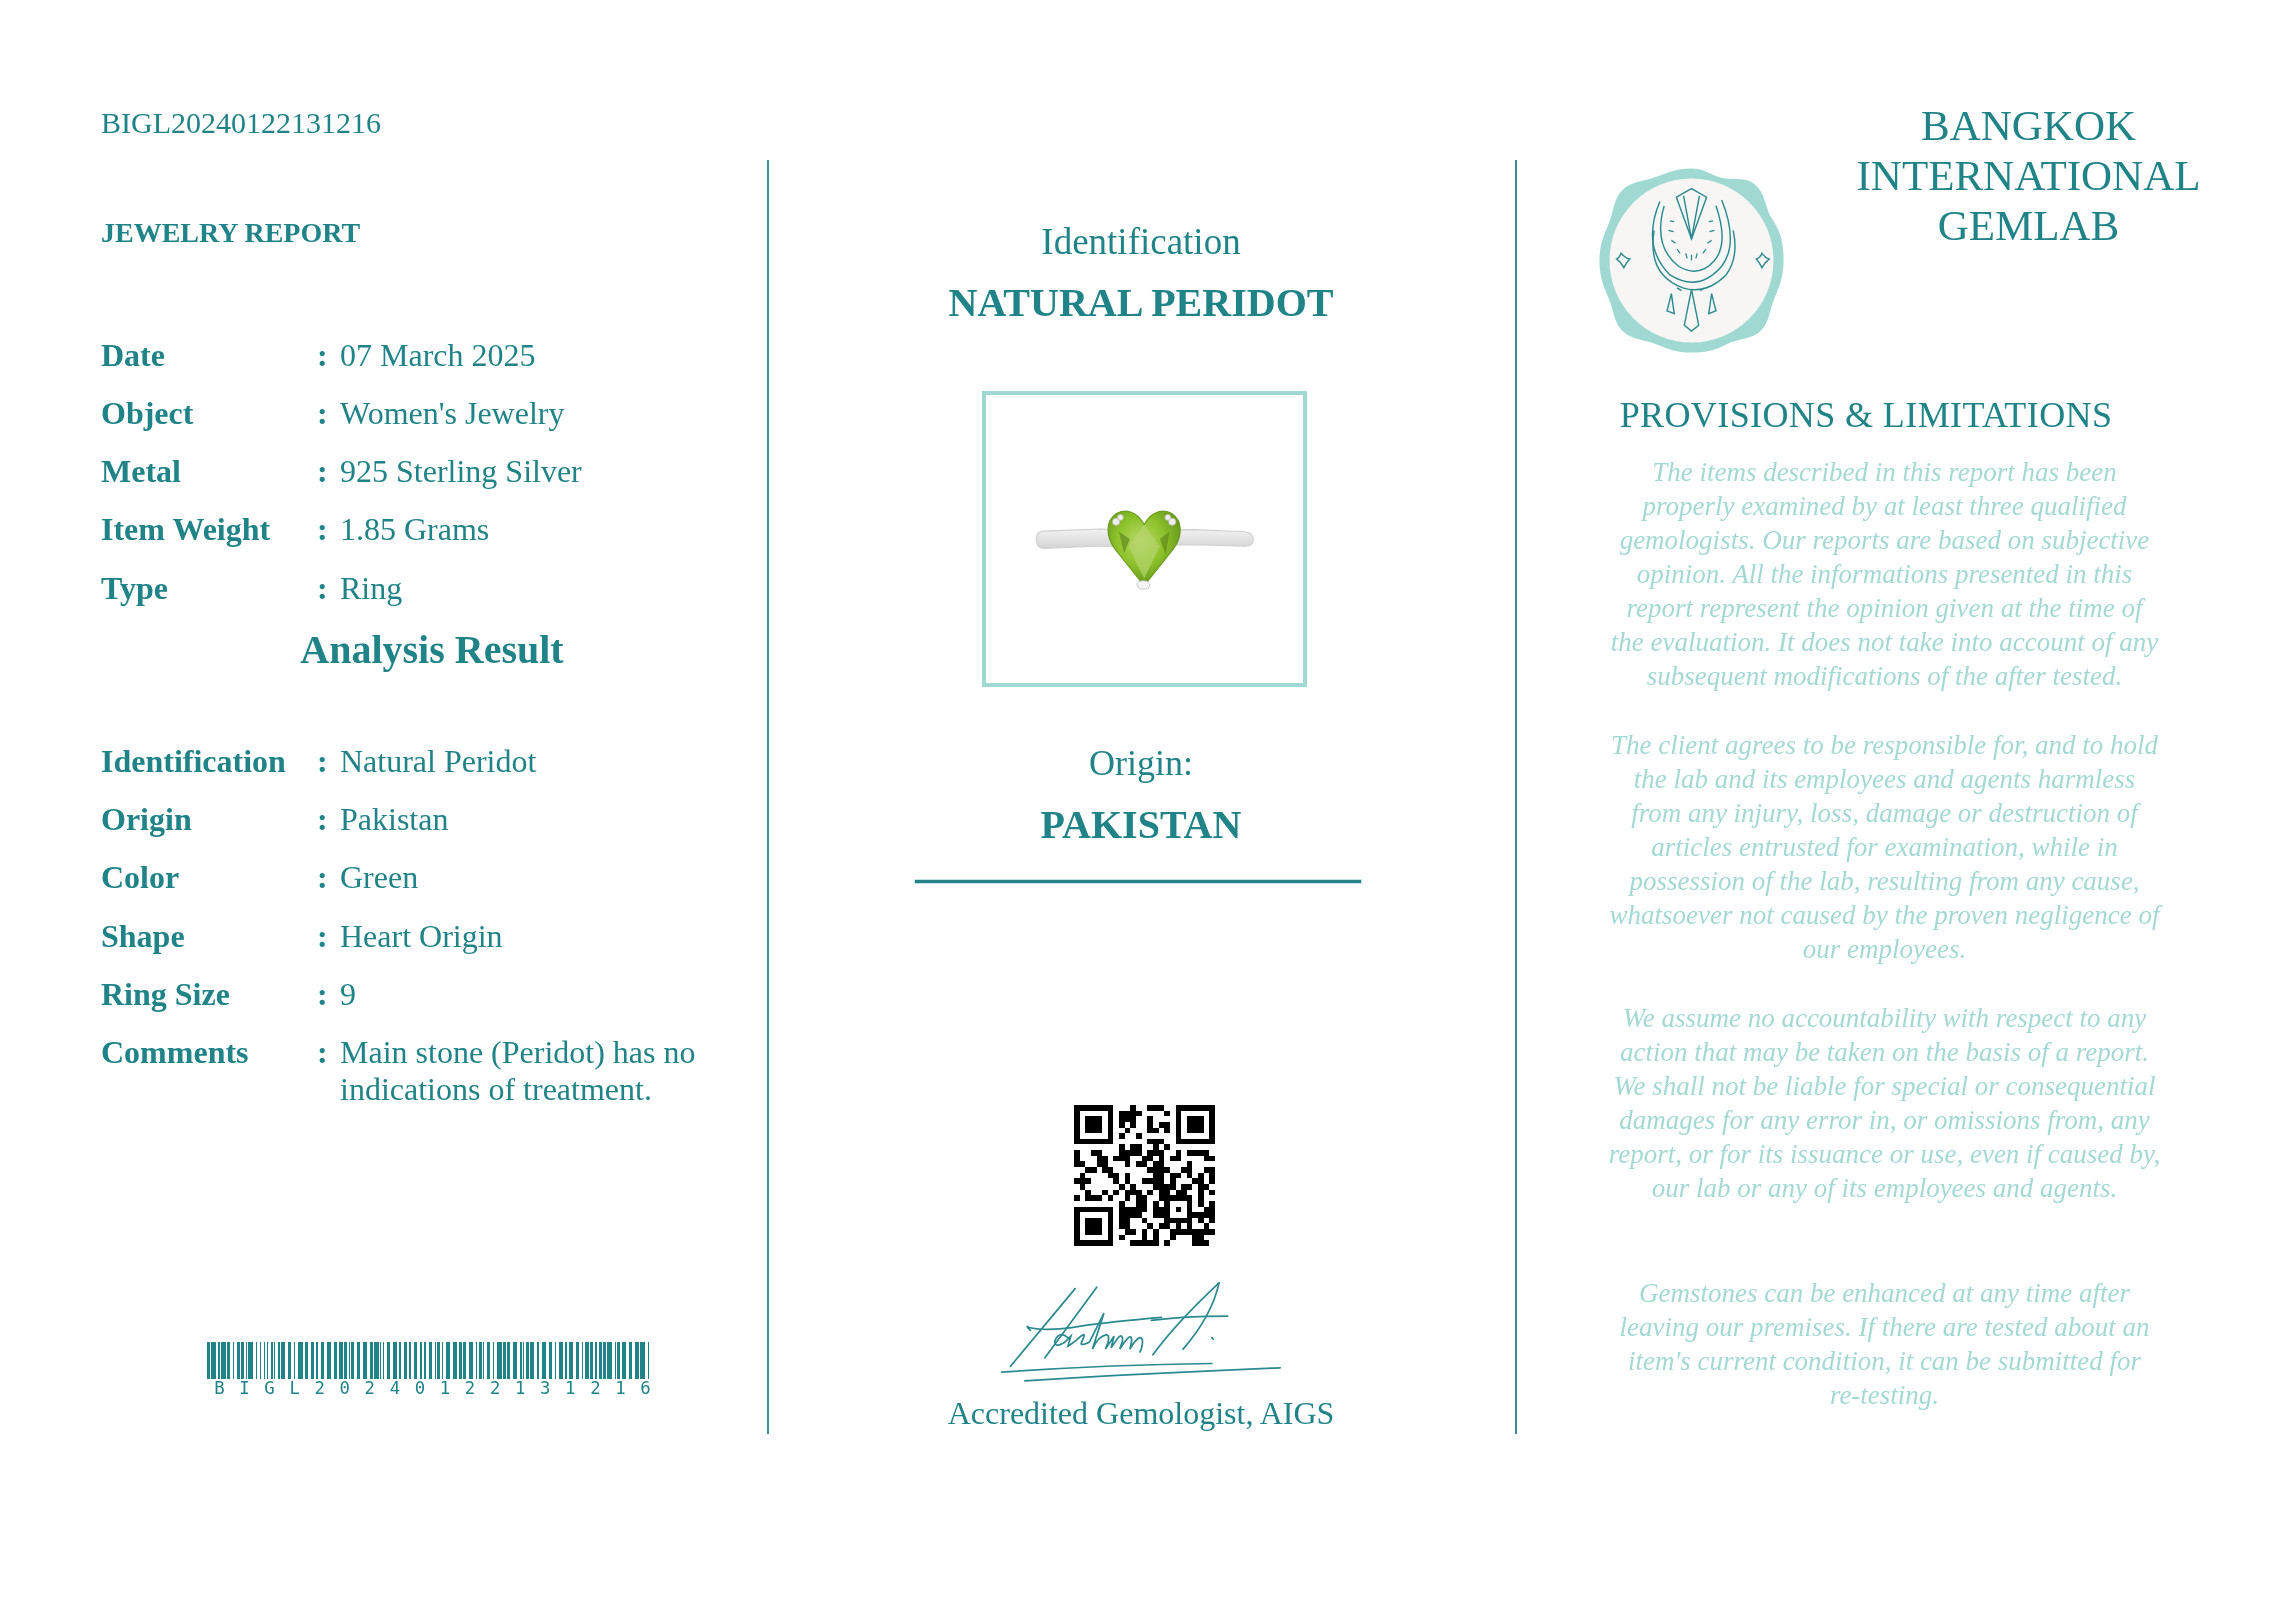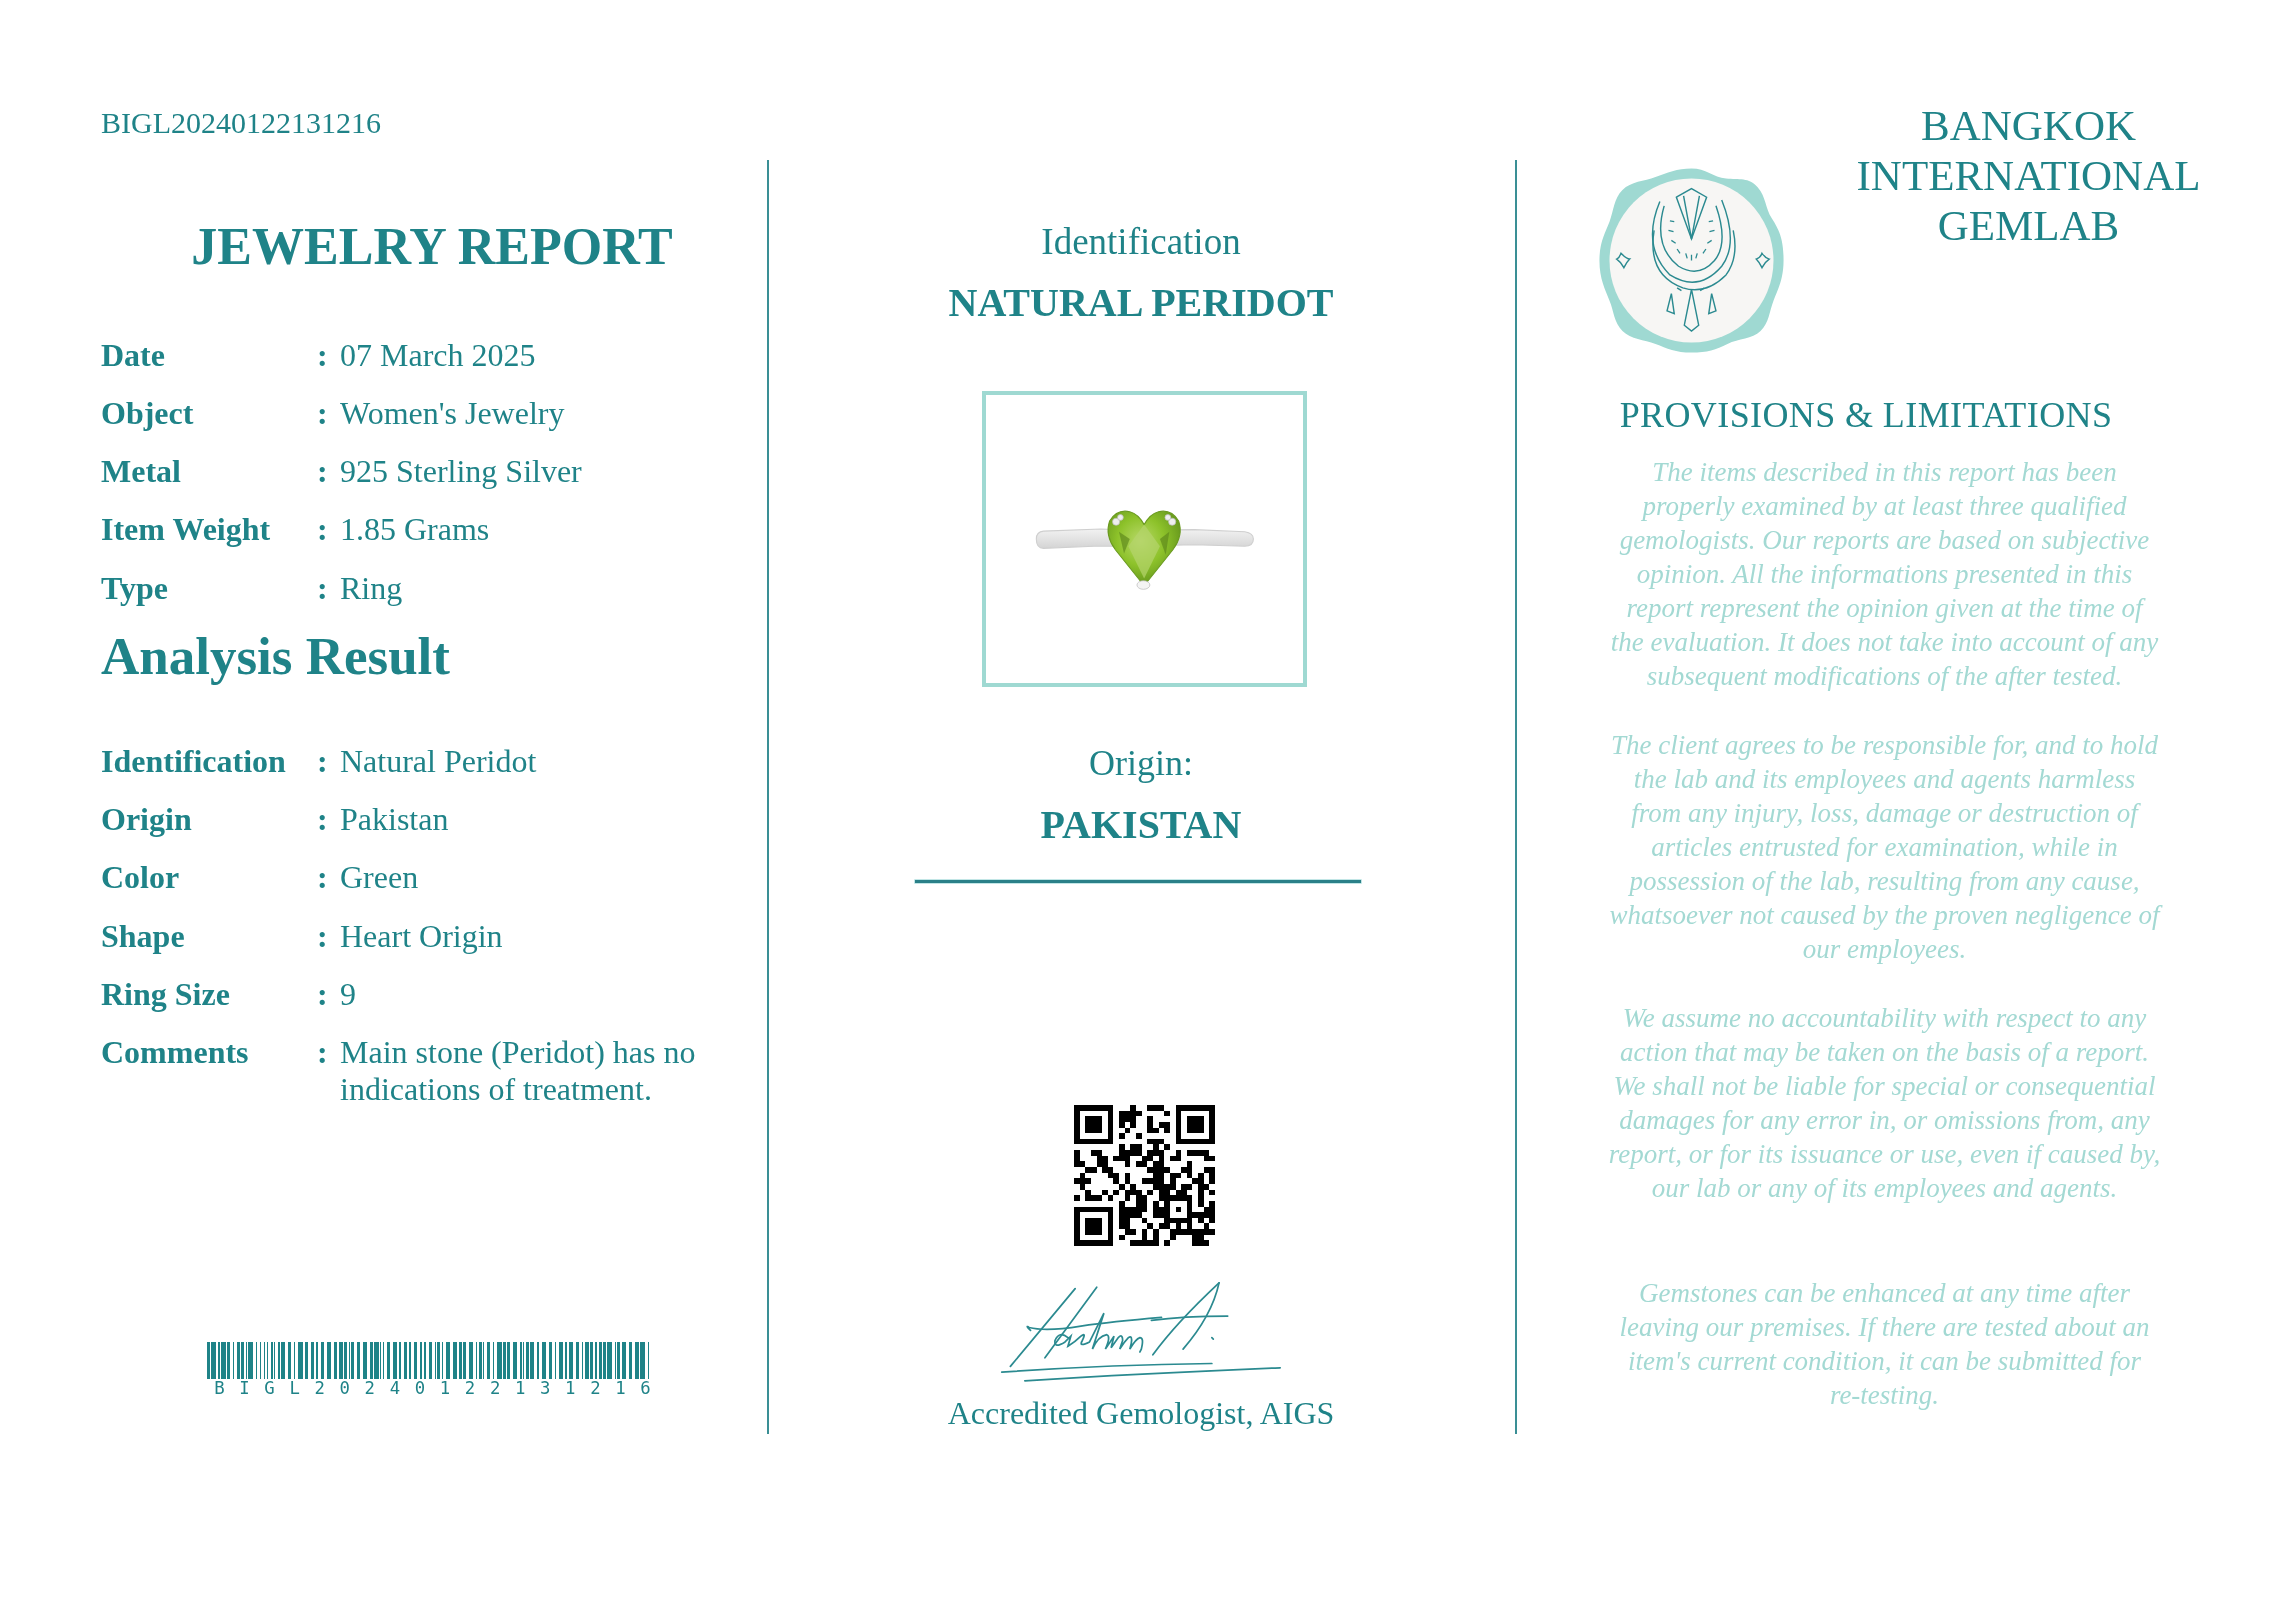--- a/index.html
+++ b/index.html
@@ -1,25 +1,25 @@
 <!DOCTYPE html>
 <html style="font-size:11.5px"><head>
 <meta charset="utf-8">
 <style>
   html, body { margin:0; padding:0; background:#ffffff; }
   body { width:2284px; height:1616px; position:relative; overflow:hidden;
          font-family:"DejaVu Serif","Liberation Serif",serif; color:#1f8388; }
   .abs { position:absolute; }
   .serial { left:101px; top:106px; font-family:"Liberation Serif",serif; font-size:30px; color:#1f8388; letter-spacing:0px; }
-  .title { left:101px; width:662px; top:217px; text-align:center; font-family:"Liberation Serif",serif; font-weight:bold; font-size:52px; color:#1f8388; }
+  .title { left:101px; width:662px; top:217px; font-family:"Liberation Serif",serif; font-weight:bold; font-size:28px; color:#1f8388; }
   .row { position:absolute; left:101px; width:647px; height:43px; font-family:"Liberation Serif",serif; font-size:32px; }
   .row .lbl { position:absolute; left:0; top:0; font-weight:bold; color:#1f8388; }
   .row .colon { position:absolute; left:216px; top:0; font-weight:bold; color:#1f8388; }
   .row .val { position:absolute; left:239px; top:0; color:#1f8388; width:403px; line-height:37px; }
-  .subtitle { left:101px; width:662px; top:626px; font-family:"Liberation Serif",serif; font-weight:bold; font-size:53px; color:#1f8388; }
+  .subtitle { left:101px; width:662px; top:626px; text-align:center; font-family:"Liberation Serif",serif; font-weight:bold; font-size:40px; color:#1f8388; }
   .divider { width:2.2px; background:#3a8f95; top:160px; height:1274px; }
   .barcode { left:207px; top:1342px; width:451px; height:37px; display:flex; align-items:stretch; }
   .barcode span { display:block; background:#1f8388; }
   .barcode-text { left:207px; top:1378px; width:451px; font-family:"DejaVu Sans Mono","Liberation Mono",monospace; font-size:17.3px; color:#1f8388; display:flex; justify-content:space-between; padding:0 7.2px; box-sizing:border-box; }
   .mid-label { left:769px; width:744px; text-align:center; font-family:"Liberation Serif",serif; color:#1f8388; }
   .photo-box { left:982px; top:391px; width:317px; height:288px; border:4.3px solid #9fd9d2; background:#fff; }
   .hr { left:915px; top:880px; width:446px; height:2.9px; background:#2a8088; box-shadow:0 0 0 0.7px #a9dcdc; }
   .qr { left:1074px; top:1105px; width:141px; height:141px; }
   .sig { left:996px; top:1280px; width:295px; height:108px; }
   .caption { left:769px; width:744px; top:1395px; text-align:center; font-family:"Liberation Serif",serif; font-size:32px; color:#1f8388; }

